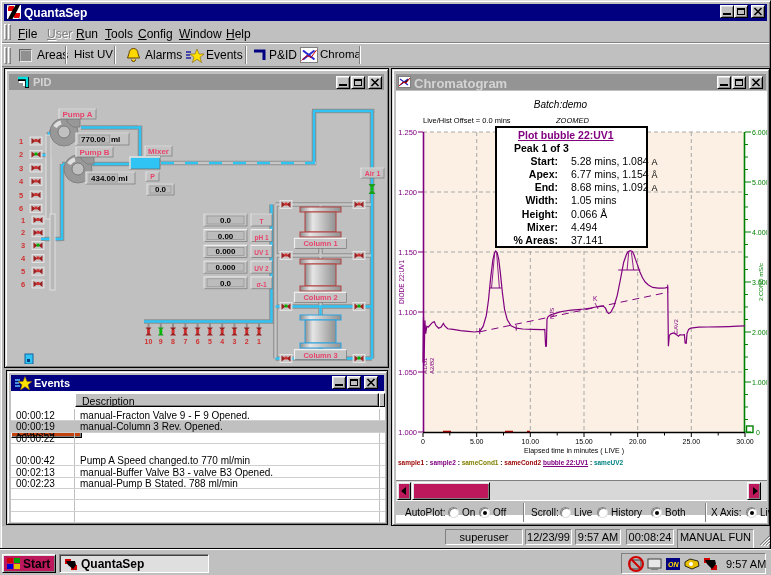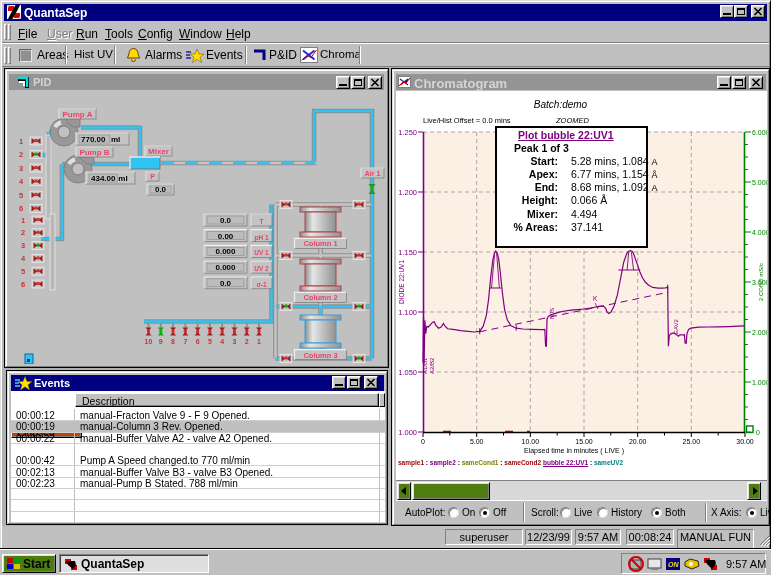--- a/index.html
+++ b/index.html
@@ -1,19 +1,19 @@
 <!DOCTYPE html>
 <html><head>
 <meta charset="utf-8">
 <style>
 * { margin:0; padding:0; box-sizing:border-box; }
 html,body { width:771px; height:575px; overflow:hidden; background:#c0c0c0; -webkit-font-smoothing:antialiased;
   font-family:"Liberation Sans", sans-serif; position:relative; }
 .abs { position:absolute; }
-.btn95 { background:#4d7c0f; border:1px solid; border-color:#fff #000 #000 #fff;
+.btn95 { background:#be185d; border:1px solid; border-color:#fff #000 #000 #fff;
   box-shadow: inset 1px 1px 0 #dfdfdf, inset -1px -1px 0 #808080; }
 .sunk1 { border:1px solid; border-color:#808080 #fff #fff #808080; }
 .winframe { border:1px solid #000; background:#c0c0c0;
   box-shadow: inset 1px 1px 0 #dfdfdf, inset -1px -1px 0 #808080, inset 2px 2px 0 #fff; }
 .tbtn { position:absolute; width:14px; height:13px; background:#c0c0c0;
   border:1px solid; border-color:#fff #000 #000 #fff;
   box-shadow: inset 1px 1px 0 #dfdfdf, inset -1px -1px 0 #808080; }
 .tbtn span { position:absolute; font-weight:bold; }
 .u { text-decoration:underline; }
 .evr { position:absolute; left:0; width:374px; height:11.3px; border-bottom:1px solid #cfcfcf; }
@@ -538,20 +538,24 @@
         </div>
       <div class="pr">
           <b>Apex:</b>
           <span>6.77 mins, 1.154 <small>Å</small></span>
         </div>
       <div class="pr">
           <b>End:</b>
           <span>8.68 mins, 1.092 <small>A</small></span>
         </div>
       <div class="pr">
+          <b>Width:</b>
+          <span>1.05 mins</span>
+        </div>
+      <div class="pr">
           <b>Height:</b>
           <span>0.066 Å</span>
         </div>
       <div class="pr">
           <b>Mixer:</b>
           <span>4.494</span>
         </div>
       <div class="pr">
           <b>% Areas:</b>
           <span>37.141</span>
@@ -564,21 +568,21 @@
     <div class="abs" style="left:0;top:389px;width:371px;height:20px;background:#d8d8d8;border-top:1px solid #808080;">
       <div class="abs btn95" style="left:1px;top:1px;width:14px;height:18px;"><svg width="12" height="16" viewBox="0 0 12 16">
             <polygon points="8,4 8,12 3,8" fill="#000"></polygon>
           </svg></div>
       <div class="abs btn95" style="left:16px;top:1px;width:78px;height:18px;"></div>
       <div class="abs btn95" style="left:351px;top:1px;width:14px;height:18px;"><svg width="12" height="16" viewBox="0 0 12 16">
             <polygon points="5,4 5,12 10,8" fill="#000"></polygon>
           </svg></div>
     </div>
 
-    <div class="abs" style="left:0;top:409px;width:371px;height:23px;background:#c0c0c0;border-top:1px solid #fff;font-size:10px;">
+    <div class="abs" style="left:0;top:409px;width:371px;height:15px;background:#c0c0c0;border-top:1px solid #fff;font-size:10px;">
       <span class="abs" style="left:9px;top:6px;">AutoPlot:</span>
       <span class="radio" style="left:52px;top:6px;"></span>
         <span class="abs" style="left:66px;top:6px;">On</span>
       <span class="radio rsel" style="left:83px;top:6px;"></span>
         <span class="abs" style="left:97px;top:6px;">Off</span>
       <span class="abs" style="left:127px;top:2px;width:0;height:19px;border-left:1px solid #808080;border-right:1px solid #fff;"></span>
       <span class="abs" style="left:135px;top:6px;">Scroll:</span>
       <span class="radio" style="left:164px;top:6px;"></span>
         <span class="abs" style="left:178px;top:6px;">Live</span>
       <span class="radio" style="left:201px;top:6px;"></span>
@@ -621,21 +625,20 @@
     <div class="evr" style="top:19px;">
         <i>00:00:12</i>
         <b>manual-Fracton Valve 9 - F 9 Opened.</b>
       </div>
     <div class="evr" style="top:30.3px;background:#c0c0c0;">
         <i>00:00:19</i>
         <b>manual-Column 3 Rev. Opened.</b>
       </div>
     <div class="evr" style="top:41.6px;">
         <i>00:00:22</i>
-        <b>manual-Buffer Valve A2 - valve A2 Opened.</b>
       </div>
     <div class="evr" style="top:64.2px;">
         <i>00:00:42</i>
         <b>Pump A Speed changed.to 770 ml/min</b>
       </div>
     <div class="evr" style="top:75.5px;">
         <i>00:02:13</i>
         <b>manual-Buffer Valve B3 - valve B3 Opened.</b>
       </div>
     <div class="evr" style="top:86.8px;">

